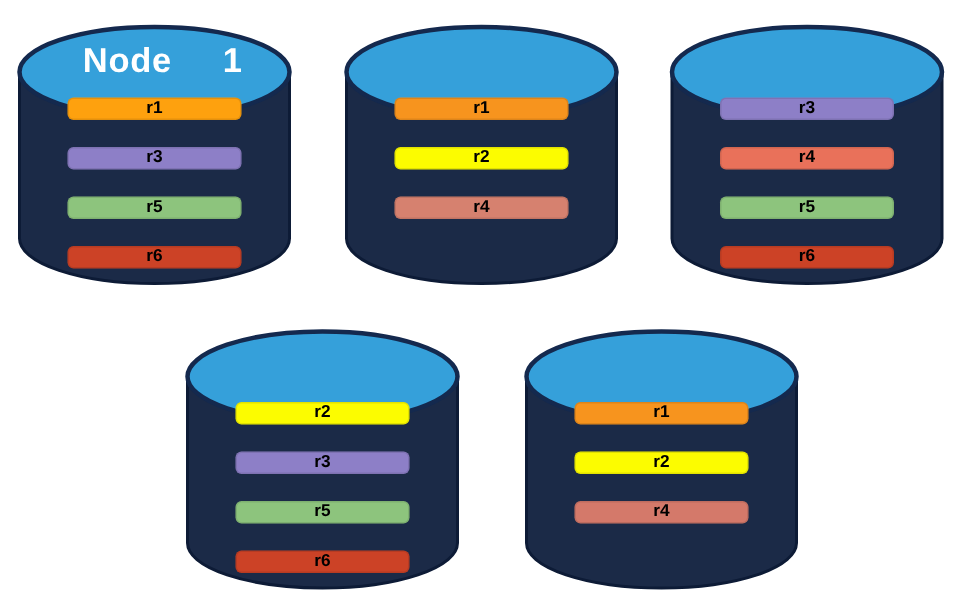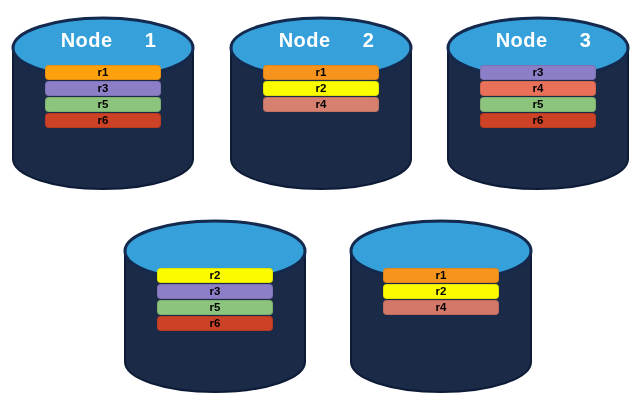--- a/index.html
+++ b/index.html
@@ -26,27 +26,27 @@
   .node-pos-3 { left: 445px; top: 8px; }
   .node-pos-4 { left: 122px; top: 211px; }
   .node-pos-5 { left: 348px; top: 211px; }
   .cyl { position: absolute; left: 0; top: 0; width: 186px; height: 184px; display: block; }
   .cyl-body { fill: var(--body-color); stroke: var(--outline-color); stroke-width: 2; }
   .cyl-top  { fill: var(--top-color);  stroke: var(--top-outline-color); stroke-width: 3; }
   .node-title {
     position: absolute; left: 11px; right: 0; top: 0; height: 64px;
     display: flex; align-items: center; justify-content: center;
     color: var(--title-color);
-    font-size: 20px; font-weight: bold;
+    font-size: 23px; font-weight: bold;
     letter-spacing: 0.5px; word-spacing: 10px;
     white-space: pre;
   }
   .bars {
     position: absolute; top: 57px; left: 35px; width: 116px;
-    display: flex; flex-direction: column; gap: 1px;
+    display: flex; flex-direction: column; gap: 18px;
   }
   .bar {
     height: 15px; border-radius: 4px;
     display: flex; align-items: center; justify-content: center;
     box-shadow: inset 0 0 0 1px rgba(0,0,0,0.10);
   }
   .bar-label {
     font-size: 11.5px; font-weight: bold; color: #000; line-height: 1;
   }
 </style>
@@ -73,39 +73,37 @@
         <div class="bar" style="background: rgb(204, 66, 38);">
     <span class="bar-label">r6</span>
   </div>
       </div>
   </div>
     <div class="node node-pos-2">
     <svg class="cyl" viewBox="0 0 186 184" xmlns="http://www.w3.org/2000/svg" aria-hidden="true">
       <path class="cyl-body" d="M3,40 L3,151 A90,30 0 0 0 183,151 L183,40 A90,30 0 0 1 3,40 Z"></path>
       <ellipse class="cyl-top" cx="93" cy="40" rx="90" ry="30"></ellipse>
     </svg>
-    <div class="node-title">Node  2</div>
     <div class="bars">
         <div class="bar" style="background: rgb(247, 148, 30);">
     <span class="bar-label">r1</span>
   </div>
         <div class="bar" style="background: rgb(252, 252, 0);">
     <span class="bar-label">r2</span>
   </div>
         <div class="bar" style="background: rgb(214, 129, 111);">
     <span class="bar-label">r4</span>
   </div>
       </div>
   </div>
     <div class="node node-pos-3">
     <svg class="cyl" viewBox="0 0 186 184" xmlns="http://www.w3.org/2000/svg" aria-hidden="true">
       <path class="cyl-body" d="M3,40 L3,151 A90,30 0 0 0 183,151 L183,40 A90,30 0 0 1 3,40 Z"></path>
       <ellipse class="cyl-top" cx="93" cy="40" rx="90" ry="30"></ellipse>
     </svg>
-    <div class="node-title">Node  3</div>
     <div class="bars">
         <div class="bar" style="background: rgb(141, 127, 199);">
     <span class="bar-label">r3</span>
   </div>
         <div class="bar" style="background: rgb(233, 113, 90);">
     <span class="bar-label">r4</span>
   </div>
         <div class="bar" style="background: rgb(141, 196, 125);">
     <span class="bar-label">r5</span>
   </div>

